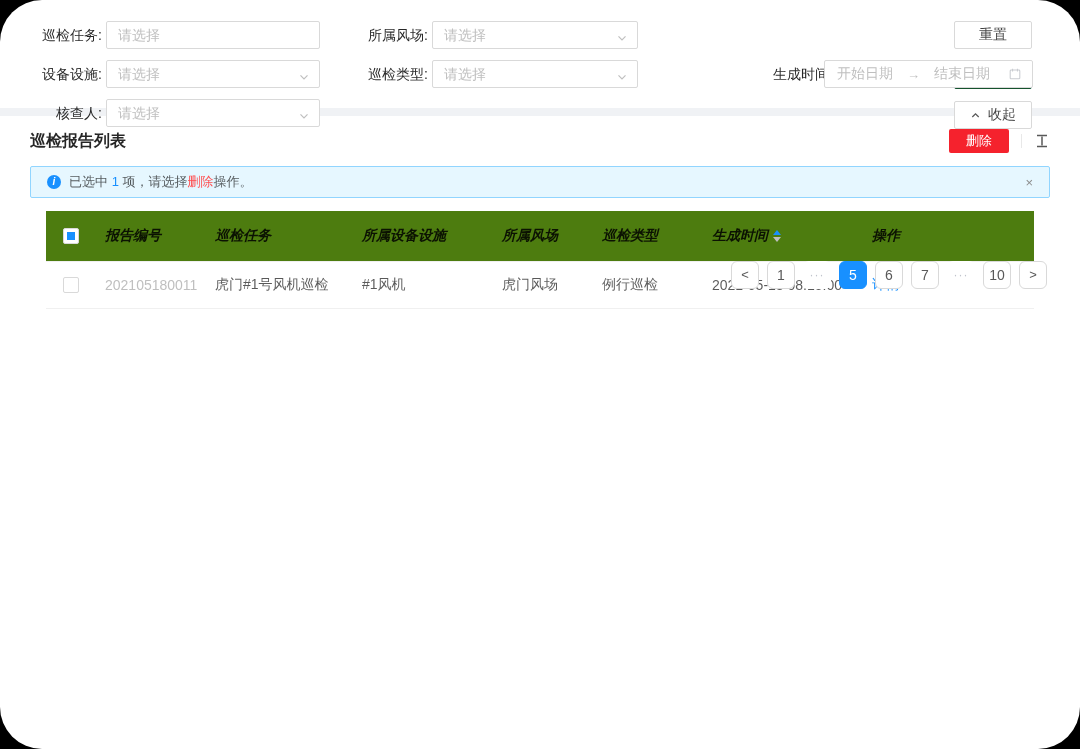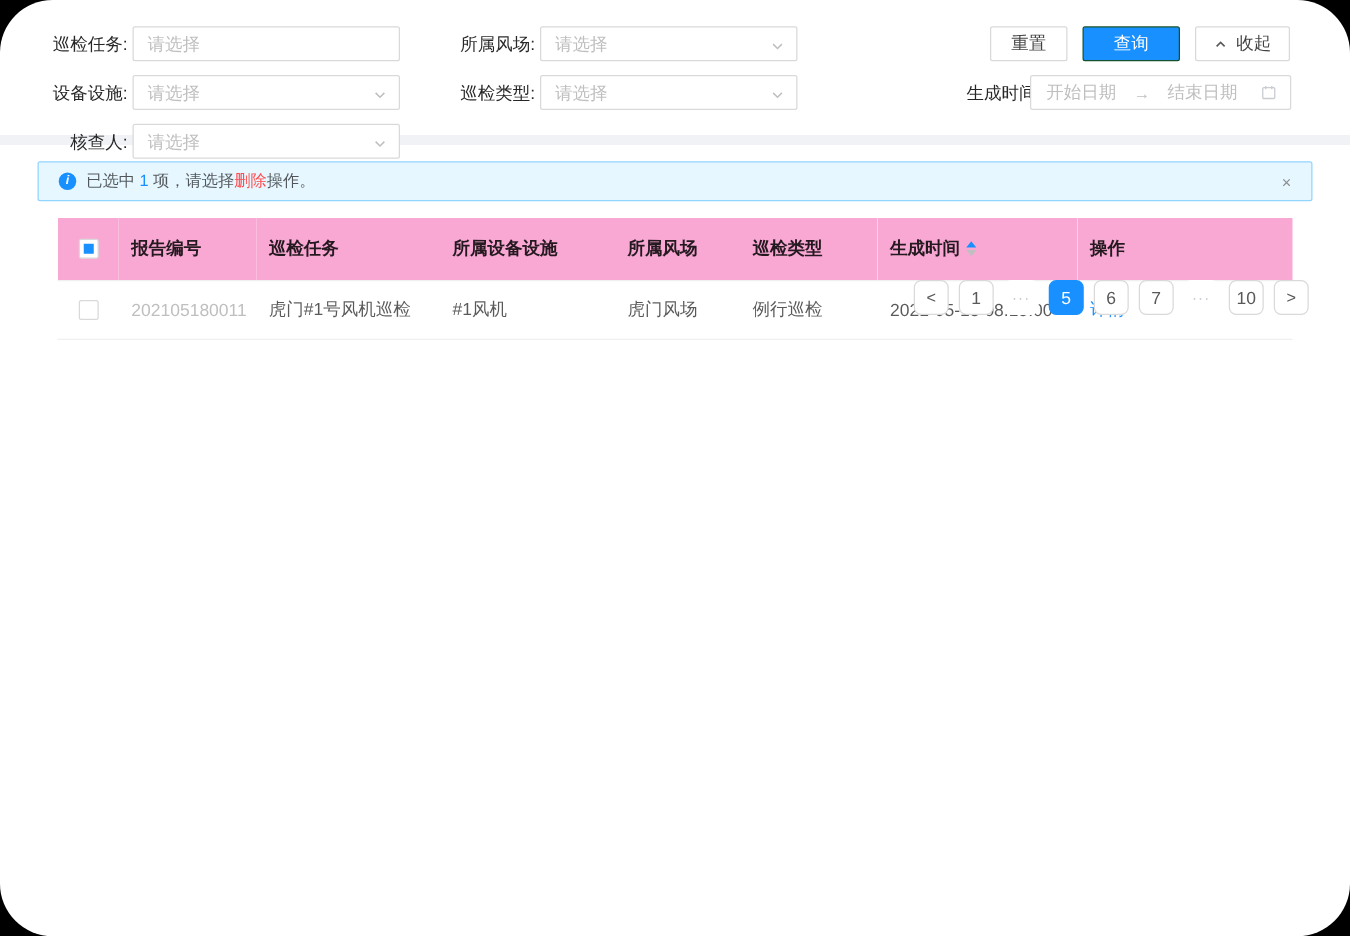--- a/index.html
+++ b/index.html
@@ -18,21 +18,21 @@
   .ctl-b { left:432px; width:206px; }
   .ctl-c { left:824px; width:209px; }
   .f-control input { width:100%; height:100%; border:none; outline:none; padding:0 11px; box-sizing:border-box; font-size:14px; color:rgba(0,0,0,0.65); font-family:inherit; background:transparent; }
   .f-control input::placeholder { color:#bfbfbf; }
   .f-control .arrow { position:absolute; right:9px; top:8px; pointer-events:none; }
   .date-range { display:flex; align-items:center; padding:0 10px 0 12px; font-size:14px; color:#bfbfbf; }
   .date-range .dr-text { white-space:nowrap; }
   .date-range .dr-arrow { margin:0 14px; color:#bfbfbf; font-size:13px; }
   .date-range .cal { margin-left:auto; display:flex; }
 
-  .btn-group { position:absolute; right:48px; top:0; display:flex; gap:12px; }
+  .btn-group { position:absolute; right:48px; top:0; display:flex; gap:12px;flex-direction:column; }
   .btn { height:28px; box-sizing:border-box; border-radius:2px; font-size:14px; font-family:inherit; cursor:pointer; display:inline-flex; align-items:center; justify-content:center; }
   .btn.default { background:#fff; border:1px solid #d9d9d9; color:rgba(0,0,0,0.75); padding:0 16px; }
   .btn.primary { background:#1890ff; border:1px solid #14532d; color:#fff; padding:0 24px; }
   .btn.collapse { padding:0 14px; gap:7px; }
 
   
   .section-divider { height:8px; background:#f0f2f5; }
 
   
   .list-section { position:relative; padding:0 30px; }
@@ -45,21 +45,21 @@
 
   .alert { margin-top:13px; height:32px; box-sizing:border-box; background:#e6f7ff; border:1px solid #91d5ff; border-radius:2px; display:flex; align-items:center; padding:0 16px; font-size:13px; color:rgba(0,0,0,0.65); }
   .info-icon { width:14px; height:14px; border-radius:50%; background:#1890ff; color:#fff; font-size:10px; font-weight:700; line-height:14px; text-align:center; margin-right:8px; flex:0 0 auto; font-style:italic; }
   .alert .blue { color:#1890ff; }
   .alert .red { color:#ff4d4f; }
   .alert-close { margin-left:auto; color:#8c8c8c; font-size:13px; cursor:pointer; line-height:1; }
 
   
   table.report-table { width:988px; margin:13px 0 0 16px; border-collapse:collapse; table-layout:fixed; }
   .report-table th, .report-table td { padding:0 10px; text-align:left; font-size:14px; overflow:hidden; white-space:nowrap; }
-  .report-table thead tr { height:50px; background:#f9a8d4; }
+  .report-table thead tr { height:50px; background:#4d7c0f;font-style:italic; }
   .report-table th { font-weight:700; color:rgba(0,0,0,0.85); border-bottom:1px solid #f0f0f0; }
   .report-table tbody tr { height:47px; border-bottom:1px solid #f0f0f0; }
   .report-table tbody tr.row-selected { background:#fafafa; }
   .report-table td { color:rgba(0,0,0,0.65); }
   .report-table td.cell-muted { color:#bfbfbf; }
   .cb-cell { text-align:center !important; }
   .checkbox { display:inline-flex; align-items:center; justify-content:center; width:16px; height:16px; box-sizing:border-box; border:1px solid #d9d9d9; border-radius:2px; background:#fff; vertical-align:middle; cursor:pointer; }
   .checkbox.checked { background:#1890ff; border-color:#1890ff; }
   .checkbox .ind-square { width:8px; height:8px; background:#1890ff; }
   .th-flex { display:inline-flex; align-items:center; gap:5px; }
@@ -151,20 +151,33 @@
             </svg>
         </span>
       </div>
     </div>
   </div>
 
   <div class="section-divider"></div>
 
   <div class="list-section">
 
+    <div class="list-header">
+      <span class="list-title">巡检报告列表</span>
+      <span class="list-tools">
+        <button class="btn-delete">删除</button>
+        <span class="v-divider"></span>
+        <span class="icon-btn">
+          <svg width="16" height="16" viewBox="0 0 16 16">
+              <path d="M3 2.6h10M3 13.4h10" stroke="#595959" stroke-width="1.5"></path>
+              <path d="M8 3.4v9.2" stroke="#595959" stroke-width="1.5"></path>
+            </svg>
+        </span>
+      </span>
+    </div>
 
     <div class="alert">
       <span class="info-icon">i</span>
       <span>
         <span>已选中 </span><span class="blue">1</span><span> 项，请选择</span><span class="red">删除</span><span>操作。</span>
       </span>
       <span class="alert-close">×</span>
     </div>
 
     <table class="report-table">

